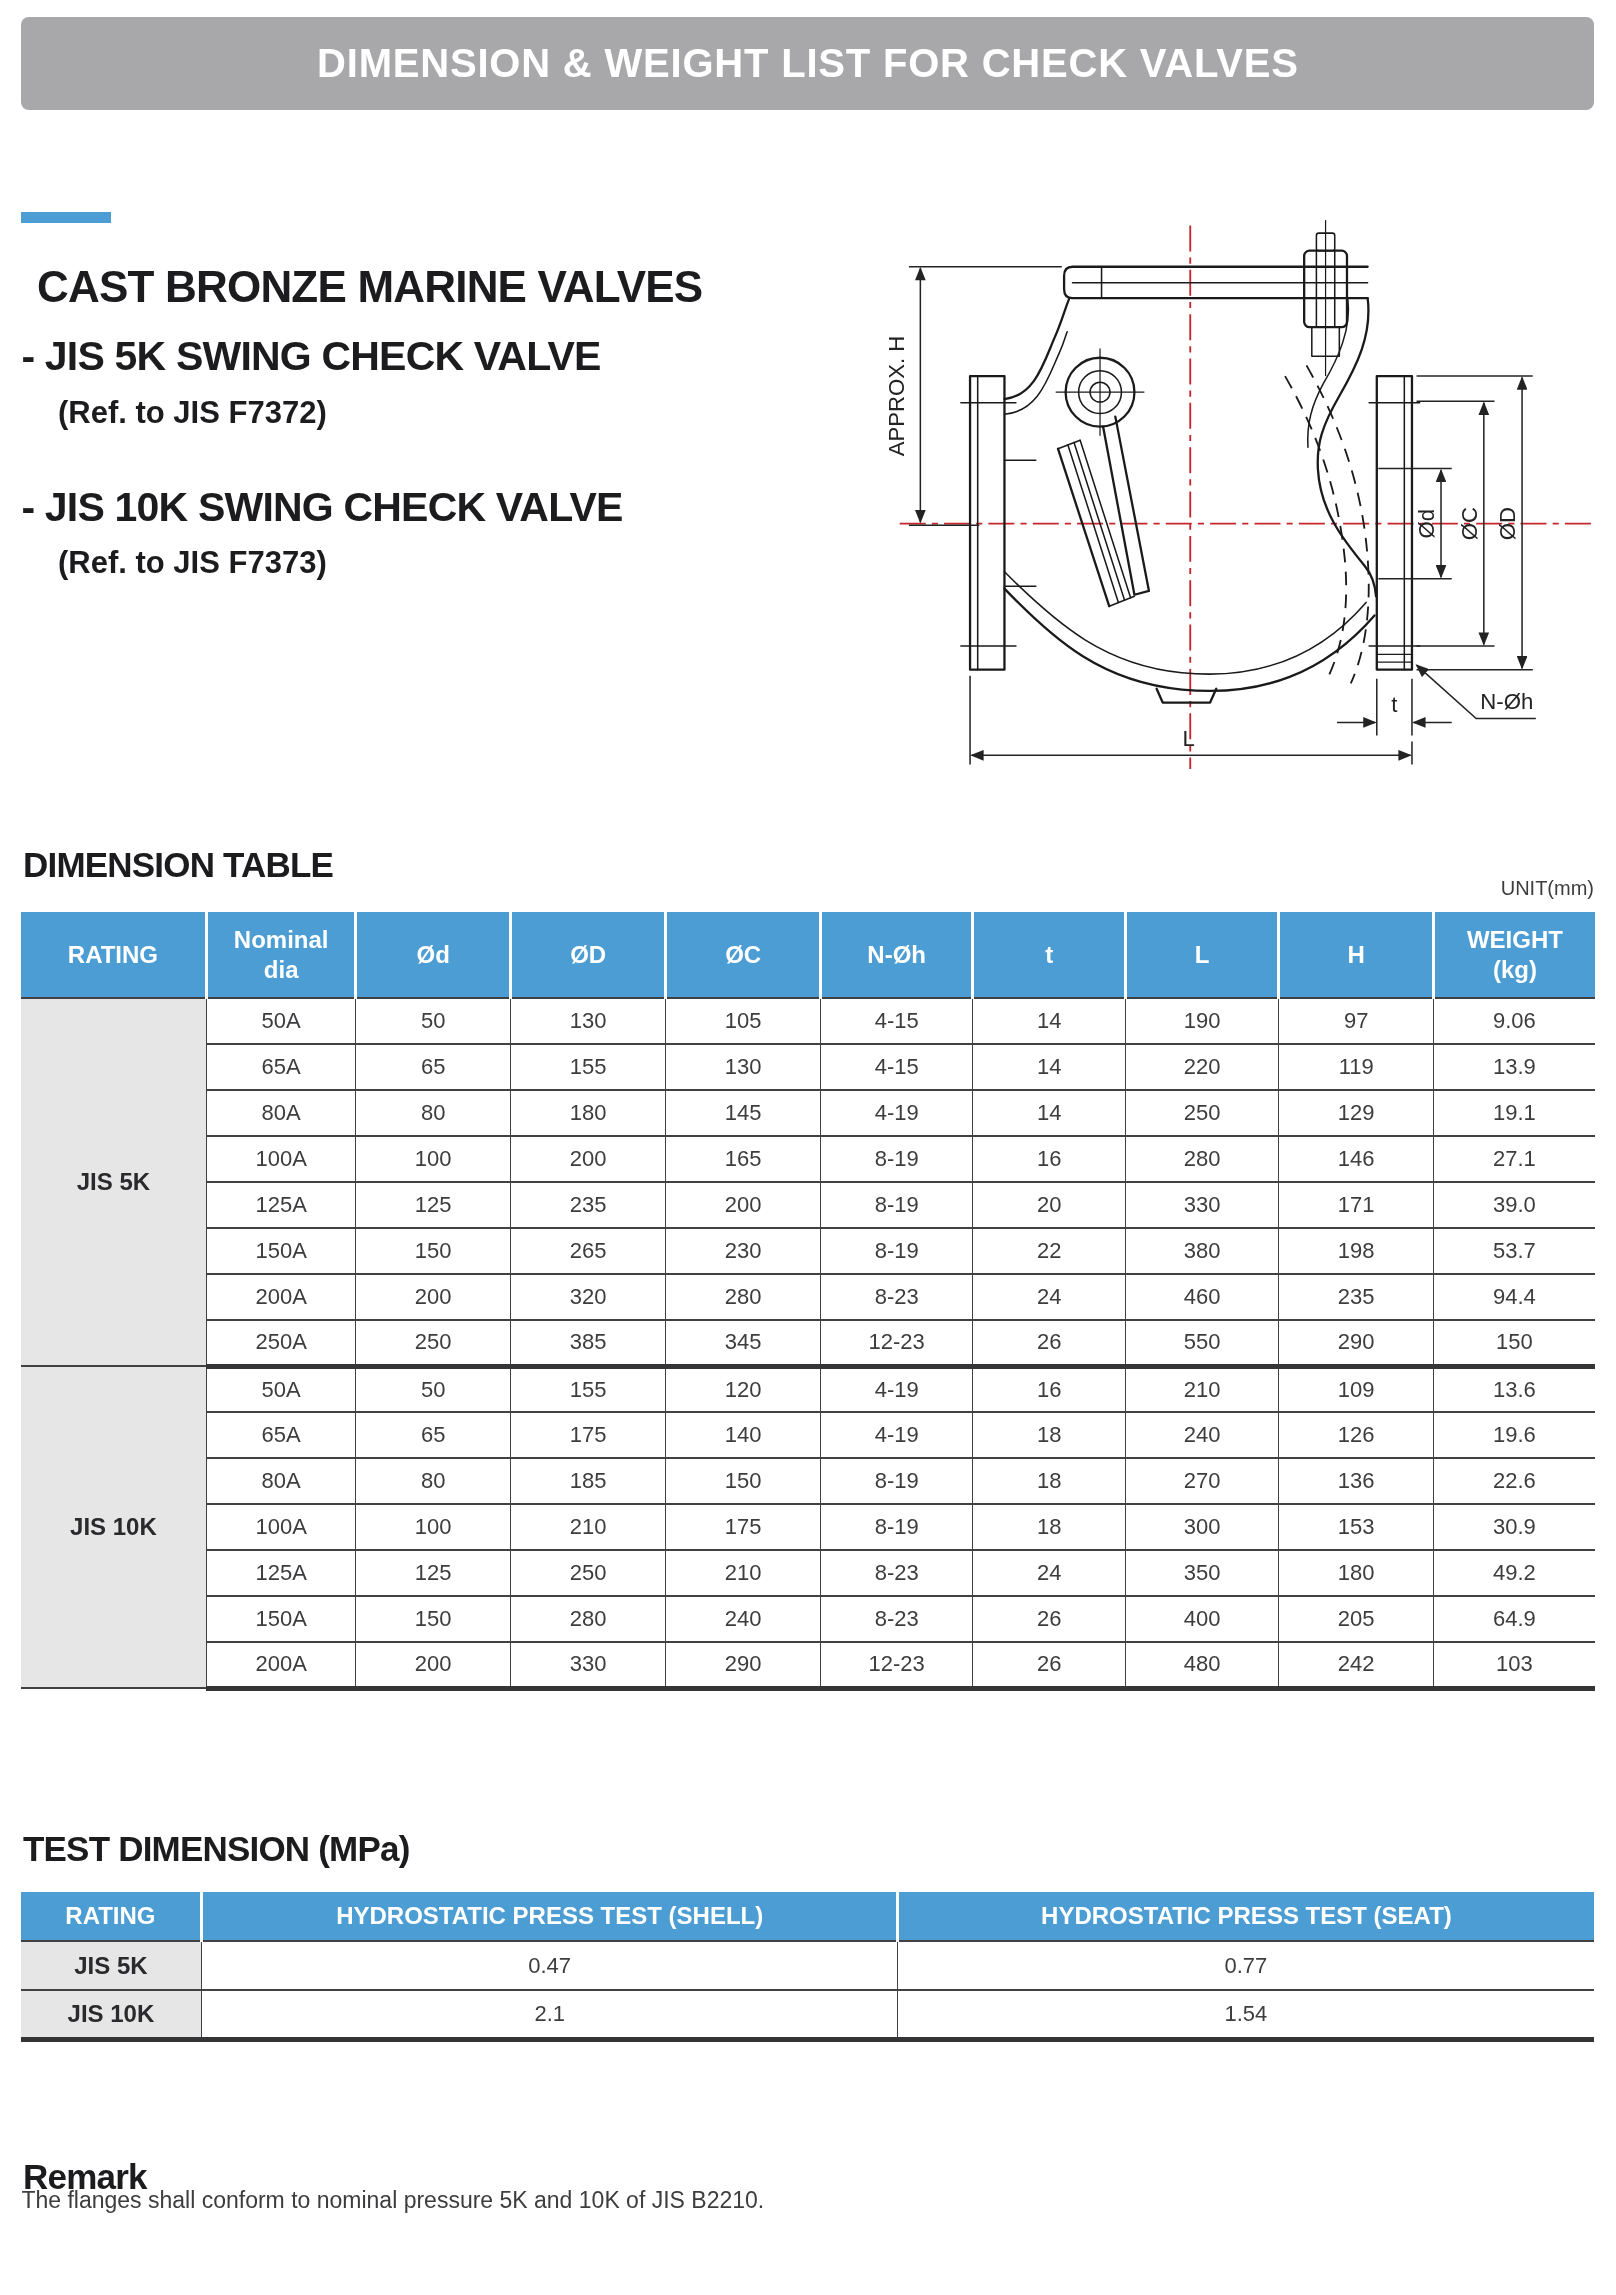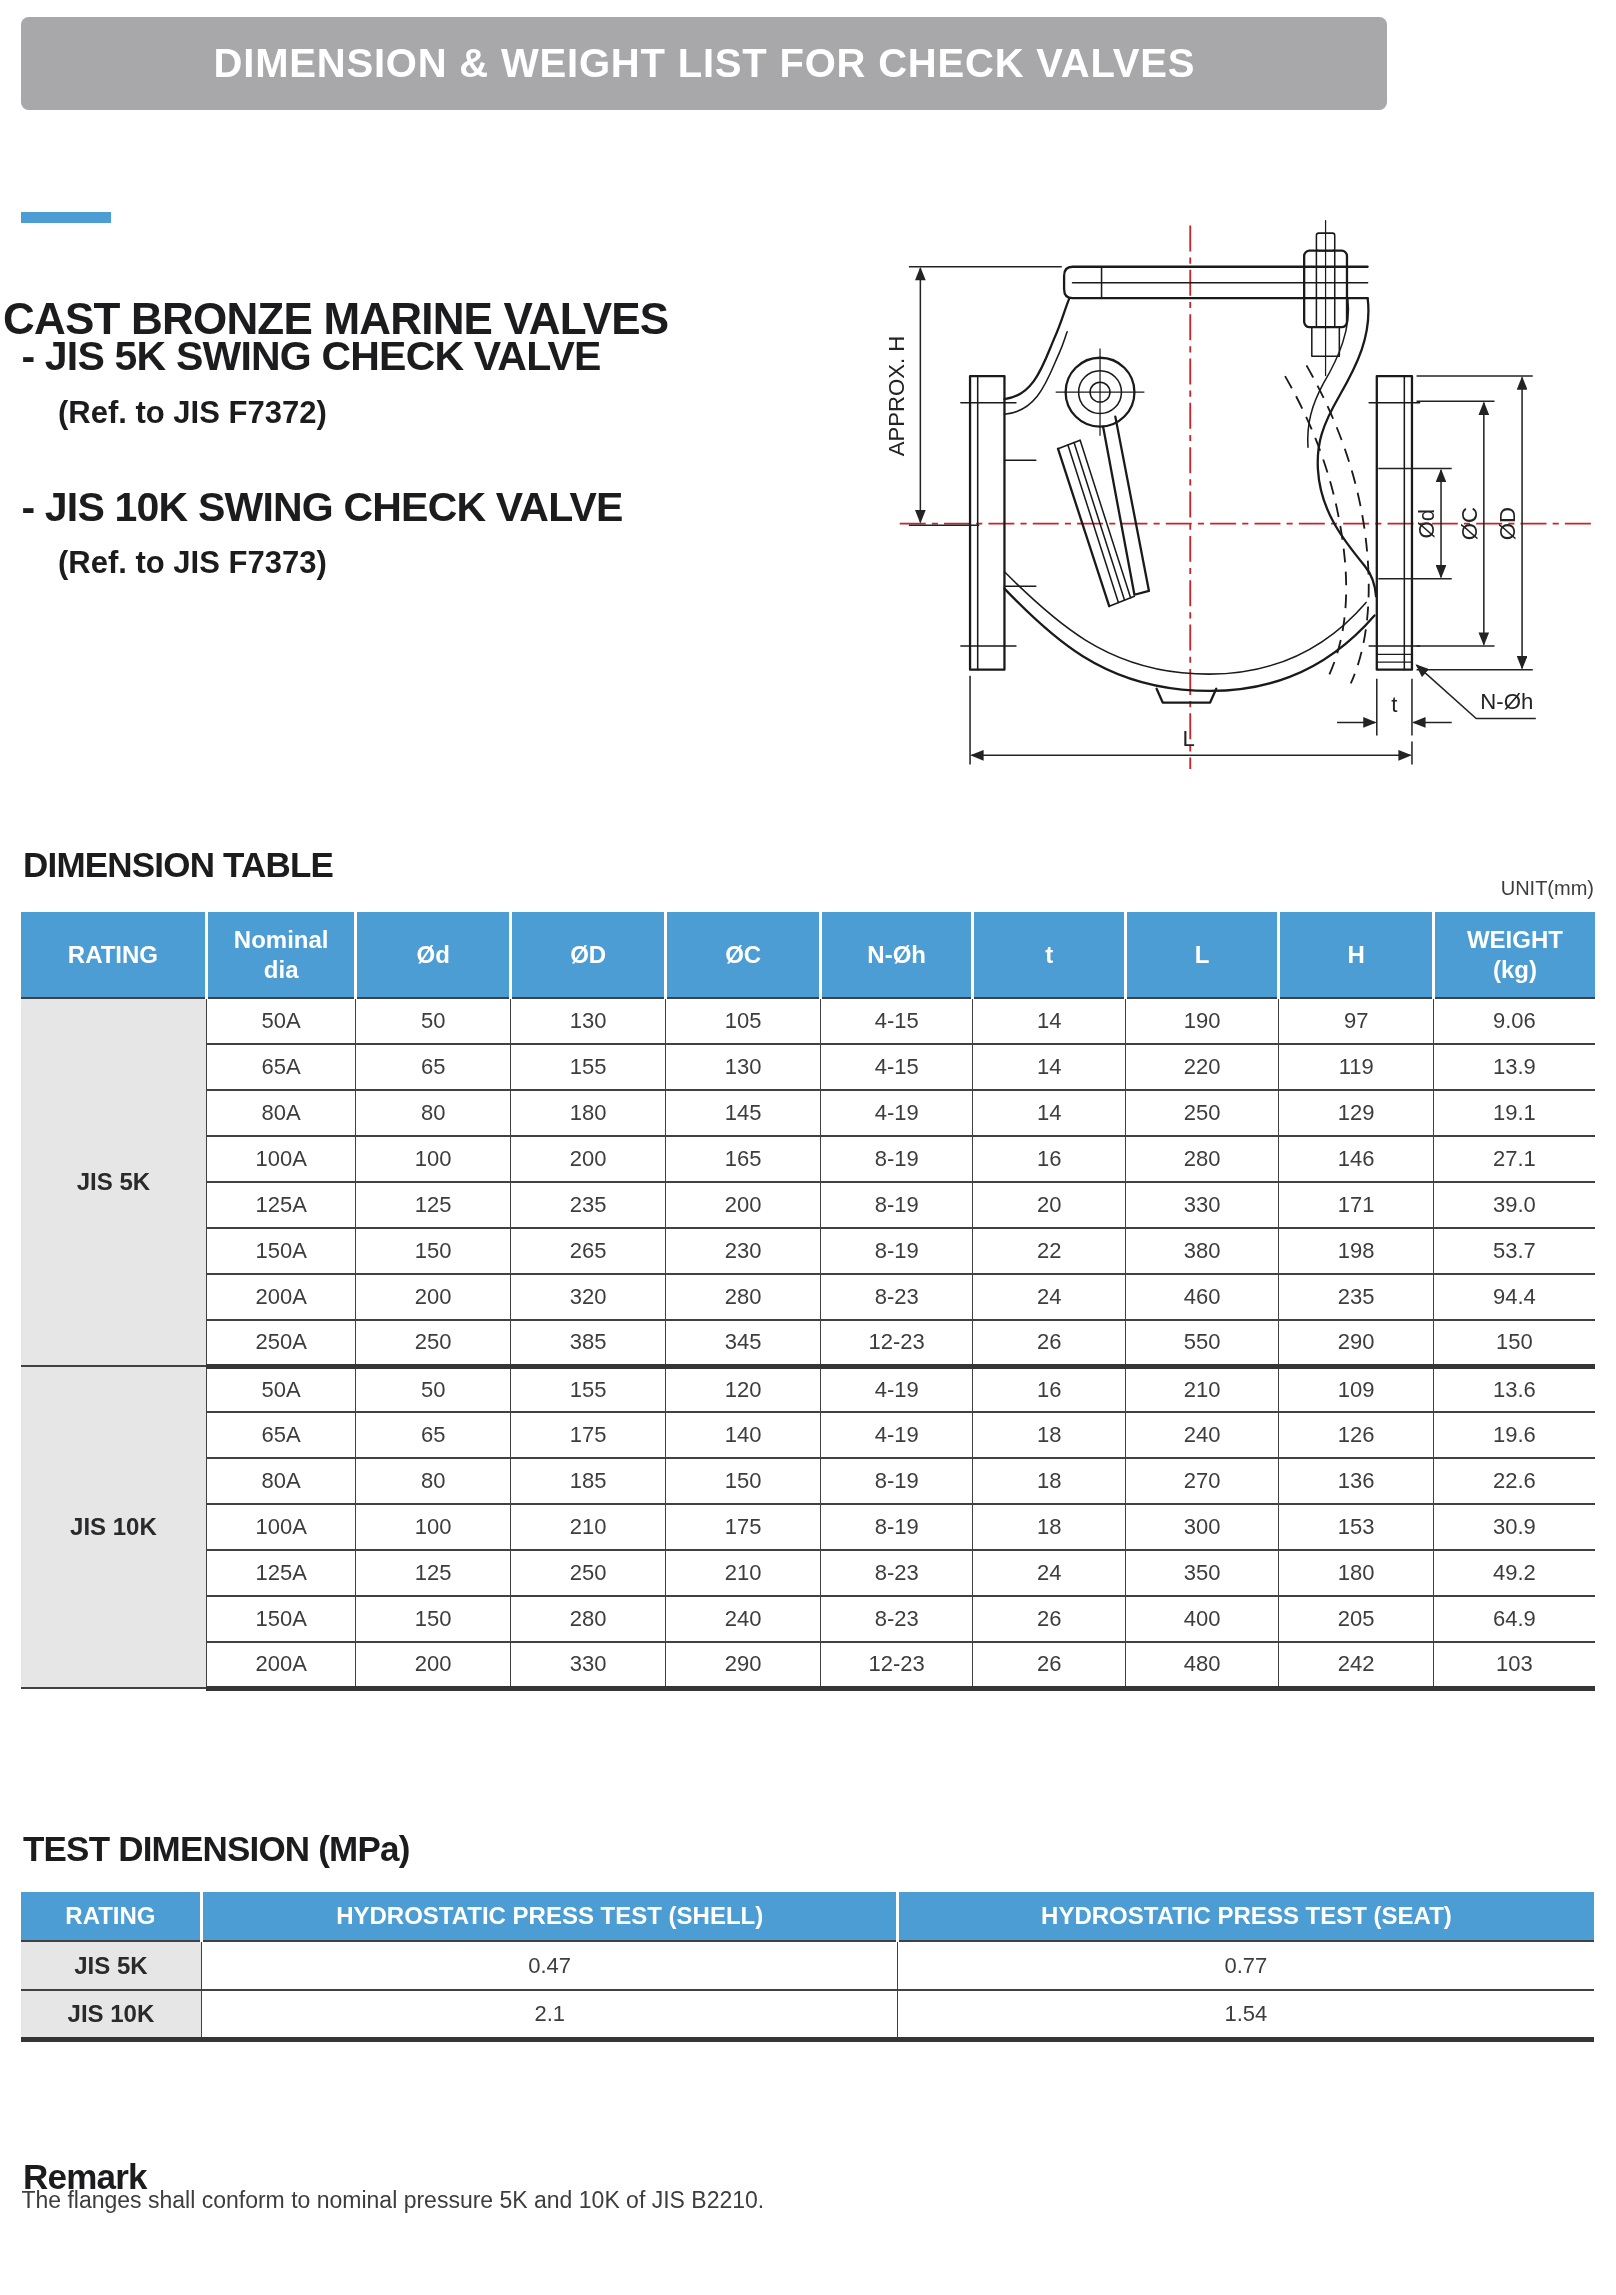--- a/index.html
+++ b/index.html
@@ -10,27 +10,27 @@
     --line-red:#C8242B;
     --text-dark:#1C1C1E;
     --text-body:#3D3D3F;
   }
   *{margin:0;padding:0;box-sizing:border-box;}
   html,body{background:#fff;}
   body{font-family:"Liberation Sans","DejaVu Sans",sans-serif;color:var(--text-dark);}
   .page{position:relative;width:1616px;height:2295px;background:#fff;overflow:hidden;}
 
   
-  .banner{position:absolute;left:21.4px;top:17px;width:1366px;height:93px;
+  .banner{position:absolute;left:21.4px;top:17px;width:1573px;height:93px;
     background:var(--banner-gray);border-radius:7.7px;display:flex;align-items:center;justify-content:center;}
   .banner span{color:#fff;font-size:40px;font-weight:700;letter-spacing:0.8px;}
 
   
   .accent-bar{position:absolute;left:20.7px;top:212px;width:90px;height:10.7px;background:var(--accent-blue);}
-  .intro-heading{position:absolute;left:3px;top:262px;font-size:44px;font-weight:700;letter-spacing:-0.8px;color:var(--text-dark);margin-top:32px;}
+  .intro-heading{position:absolute;left:37px;top:262px;font-size:44px;font-weight:700;letter-spacing:-0.8px;color:var(--text-dark);}
   .valve-title{position:absolute;left:21.4px;font-size:41px;font-weight:700;letter-spacing:-0.8px;color:var(--text-dark);}
   .valve-ref{position:absolute;left:58px;font-size:31px;font-weight:700;color:var(--text-dark);}
   .vt-1{top:333px;} .vr-1{top:395px;}
   .vt-2{top:484px;} .vr-2{top:545px;}
 
   
   .drawing{position:absolute;left:872px;top:214px;width:742px;height:604px;}
   .drawing svg{width:100%;height:100%;}
   .ol{stroke:#1A1A1A;stroke-width:3;fill:none;stroke-linejoin:round;stroke-linecap:round;}
   .il{stroke:#1A1A1A;stroke-width:2;fill:none;stroke-linejoin:round;stroke-linecap:round;}

